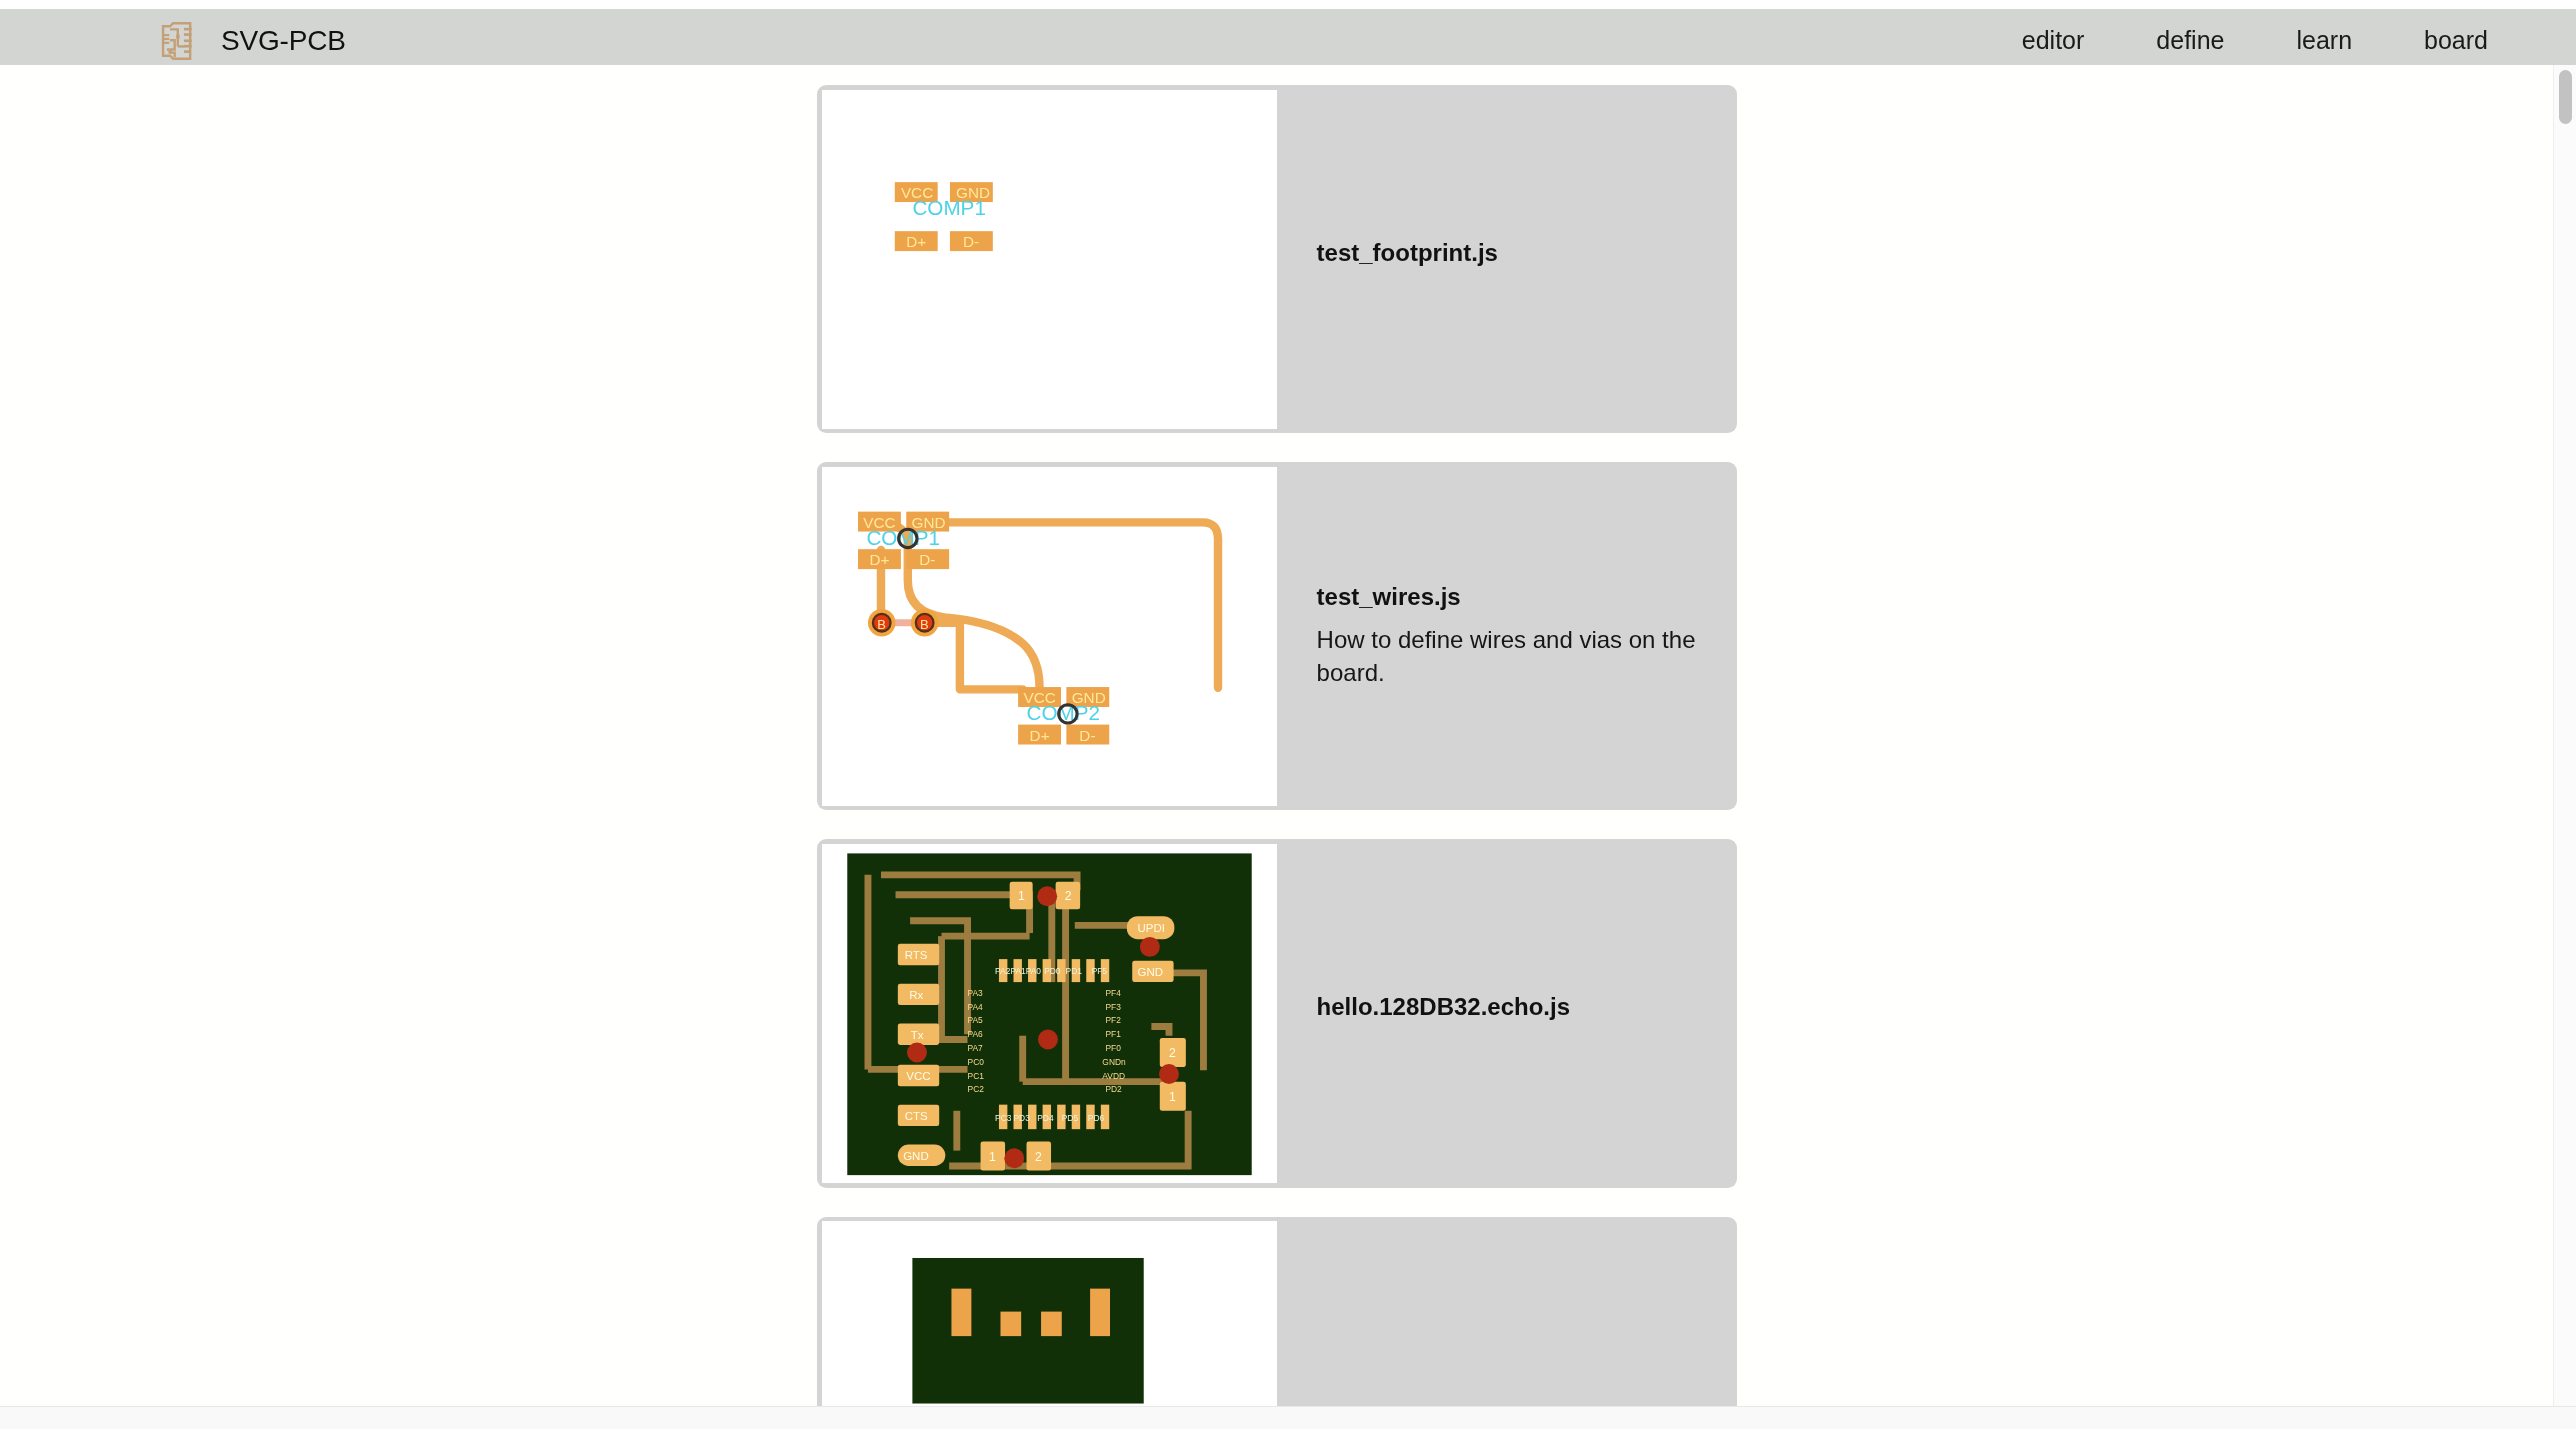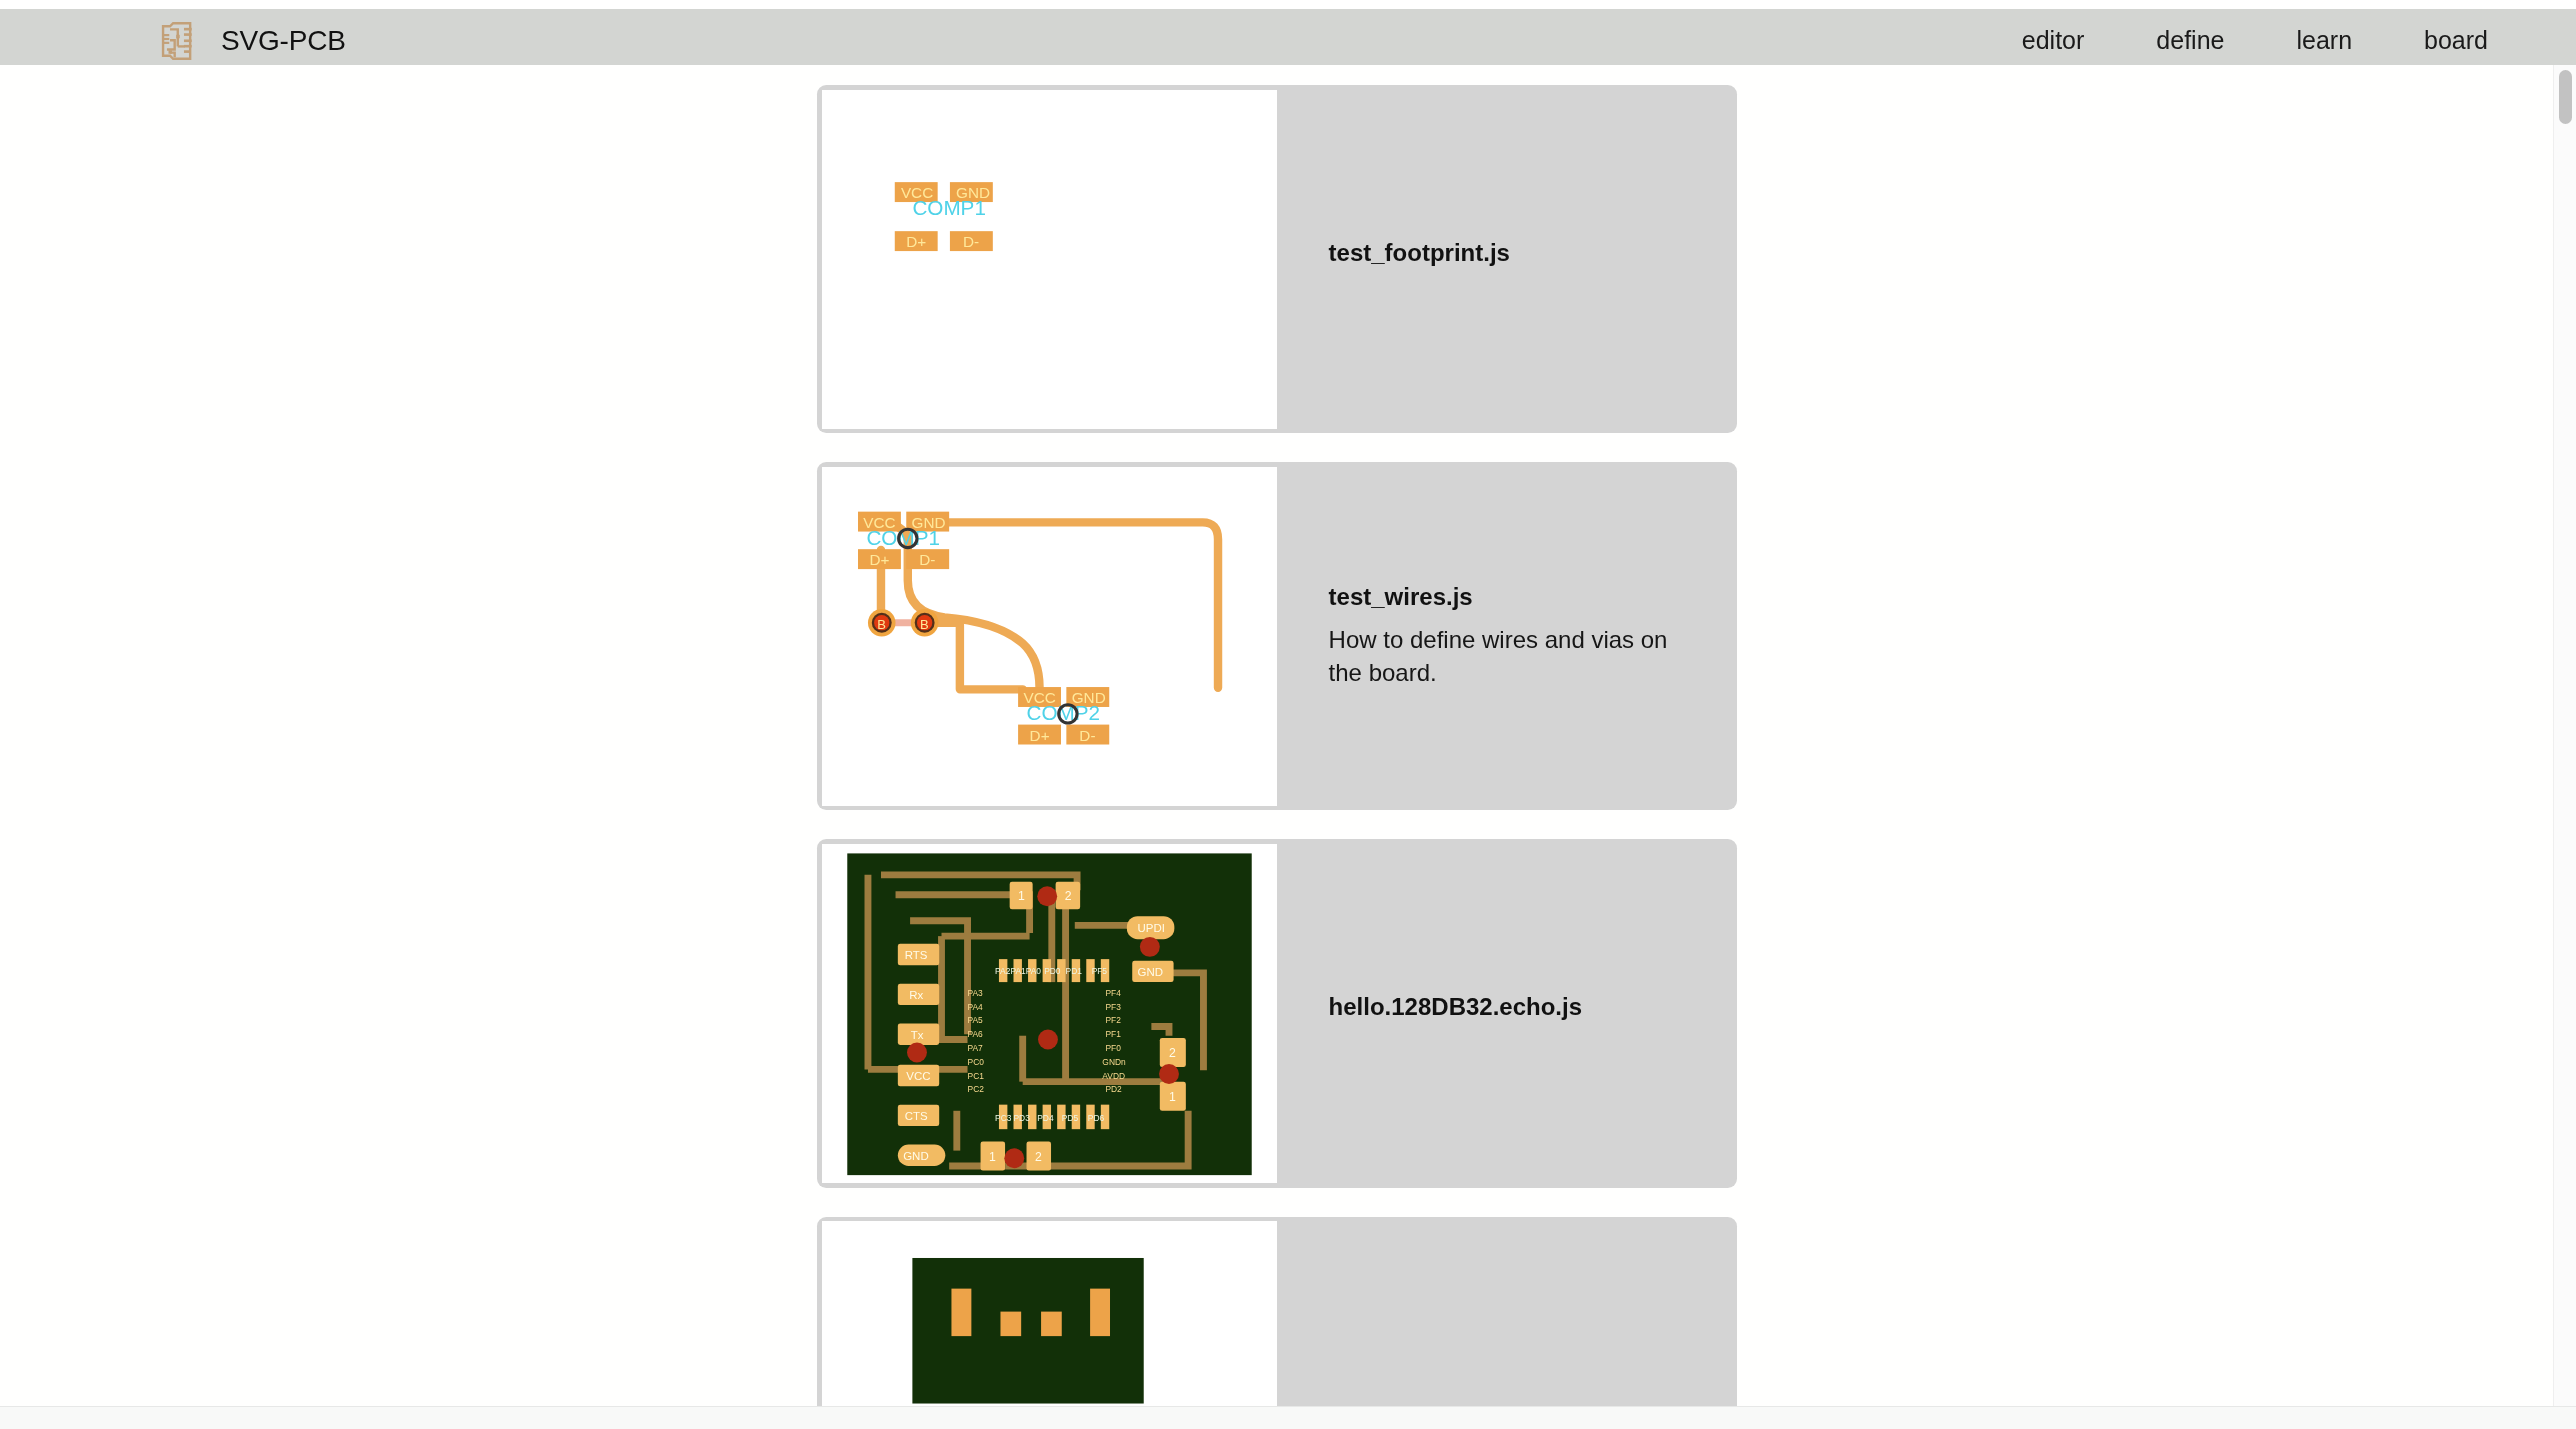--- a/index.html
+++ b/index.html
@@ -63,21 +63,21 @@
   .card-preview {
     width: 455px; height: 339px;
     background: #ffffff;
     position: relative;
     overflow: hidden;
     flex: 0 0 auto;
   }
   .card-info {
     flex: 1;
     display: flex; flex-direction: column; justify-content: center;
-    padding: 0 34px 0 52px;
+    padding: 0 34px 0 40px;
   }
   .card-title {
     font-size: 24px; font-weight: bold; color: #111111;
     margin-bottom: 13px; white-space: nowrap;
   }
   .card-desc {
     font-size: 24px; color: #161616; line-height: 1.37;
   }
 
   

